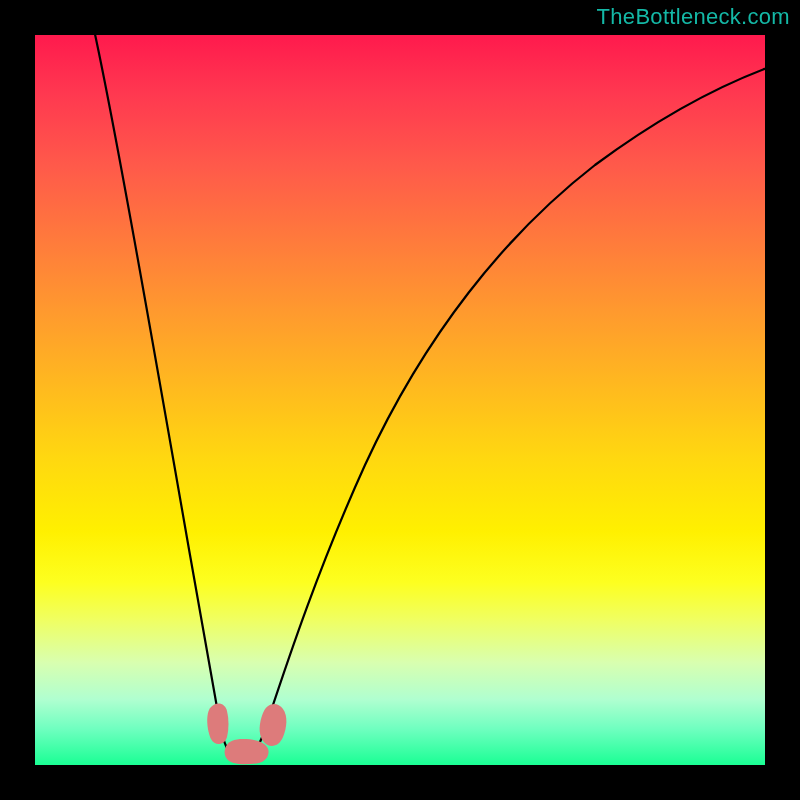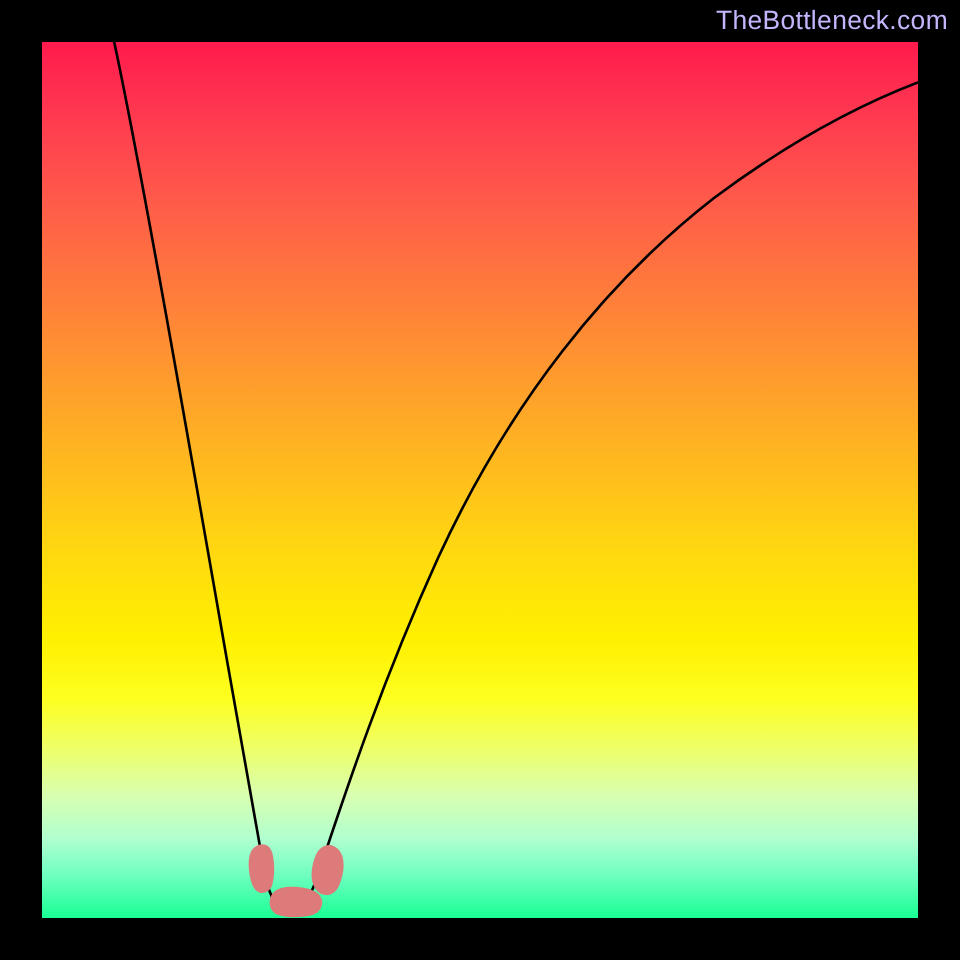--- a/index.html
+++ b/index.html
@@ -8,21 +8,21 @@
     height: 800px;
     background: #000;
     position: relative;
     font-family: Arial, Helvetica, sans-serif;
     overflow: hidden;
   }
   .watermark {
     position: absolute;
     top: 4px;
     right: 10px;
-    color: #c4b5fd;
+    color: #14b8a6;
     font-size: 22px;
     font-weight: 500;
     letter-spacing: 0.3px;
     z-index: 10;
     margin-left: 27px;
   }
   .plot-area {
     position: absolute;
     left: 35px;
     top: 35px;

